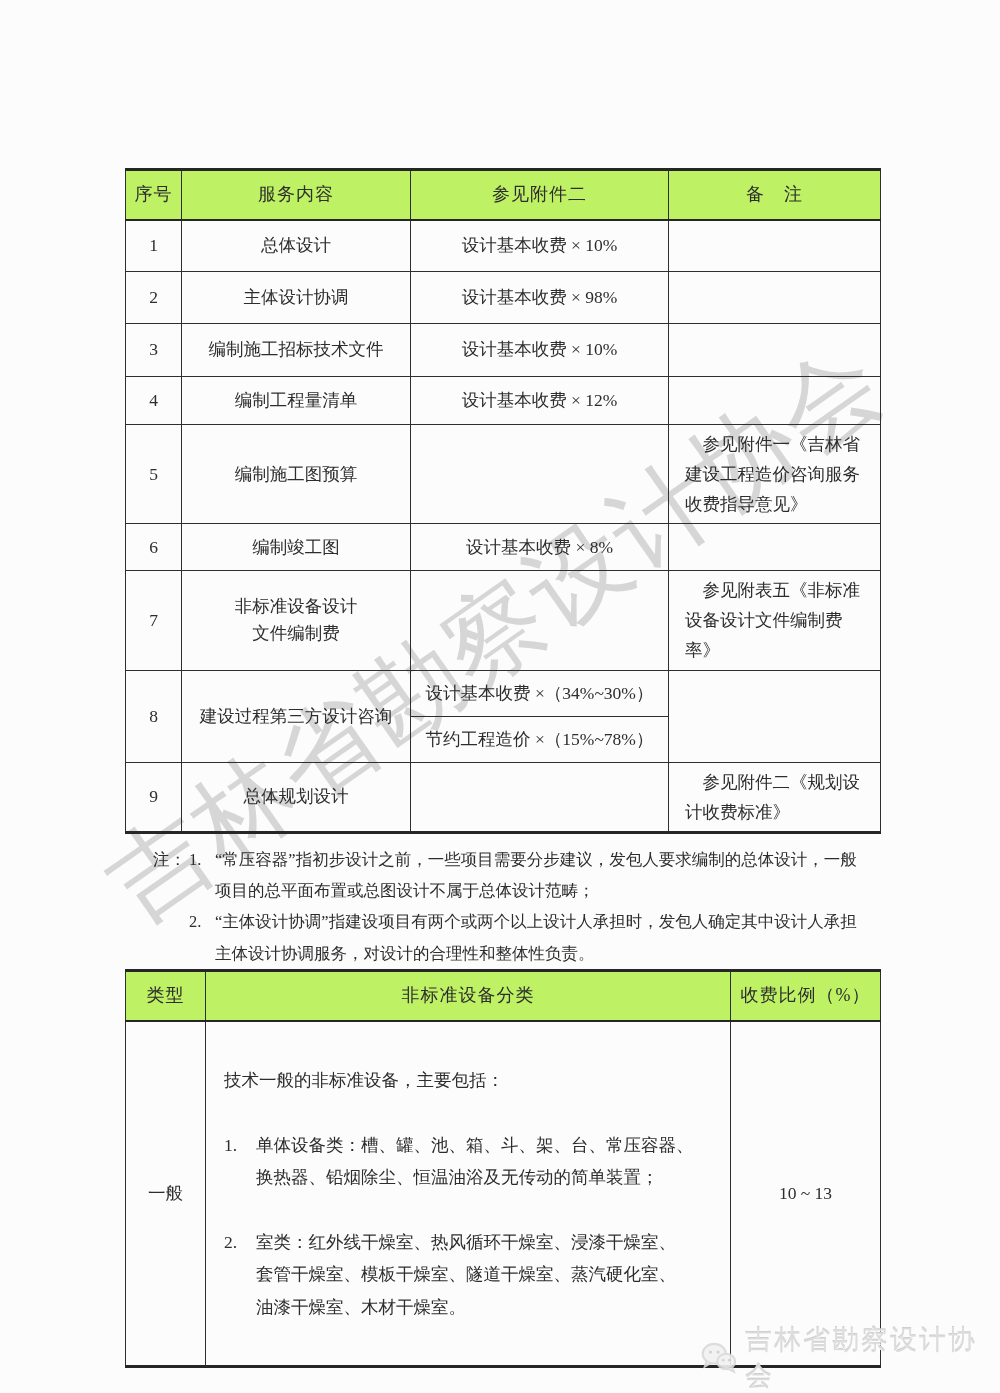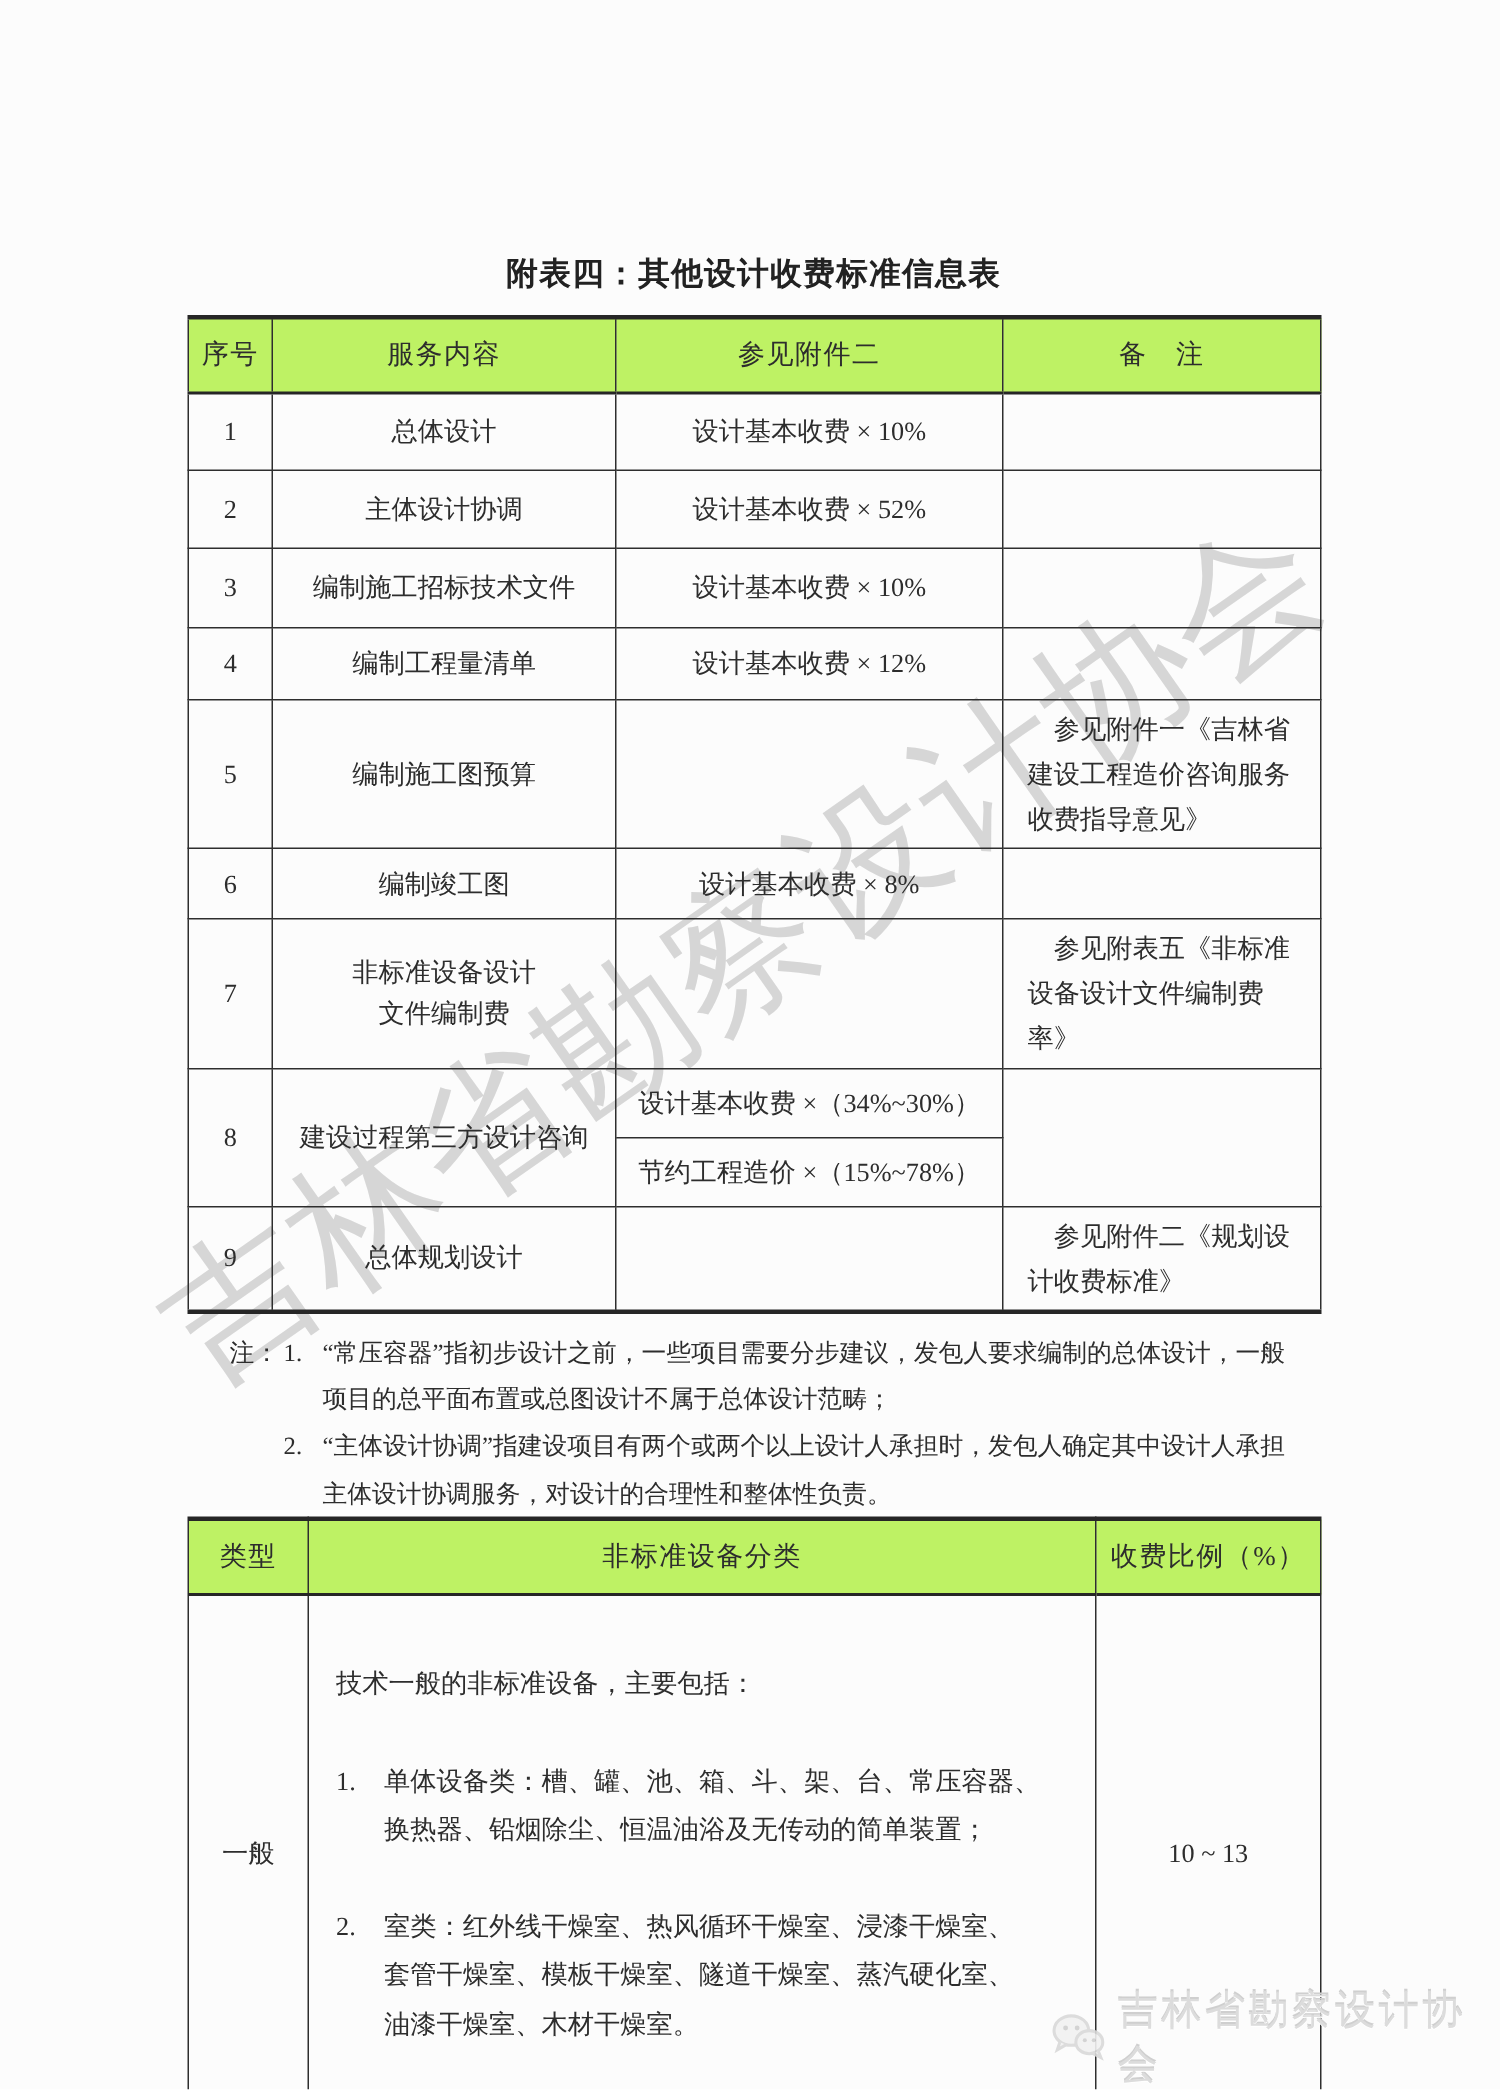--- a/index.html
+++ b/index.html
@@ -77,21 +77,20 @@
 </style>
 </head>
 <body>
 
 <div class="sheet">
 
   <div class="watermark">吉林省勘察设计协会</div>
 
   <div class="content">
 
-    <div class="tbl-title">附表四：其他设计收费标准信息表</div>
 
     <table>
       <colgroup>
         <col style="width:56px">
           <col style="width:229px">
           <col style="width:258px">
           <col style="width:212px">
       </colgroup>
       <thead>
         <tr class="h-head">
@@ -104,21 +103,21 @@
       <tbody>
         <tr class="h-r1">
           <td>1</td>
           <td>总体设计</td>
           <td>设计基本收费 × 10%</td>
           <td class="remark"></td>
         </tr>
         <tr class="h-r2">
           <td>2</td>
           <td>主体设计协调</td>
-          <td>设计基本收费 × 52%</td>
+          <td>设计基本收费 × 98%</td>
           <td class="remark"></td>
         </tr>
         <tr class="h-r3">
           <td>3</td>
           <td>编制施工招标技术文件</td>
           <td>设计基本收费 × 10%</td>
           <td class="remark"></td>
         </tr>
         <tr class="h-r4">
           <td>4</td>

